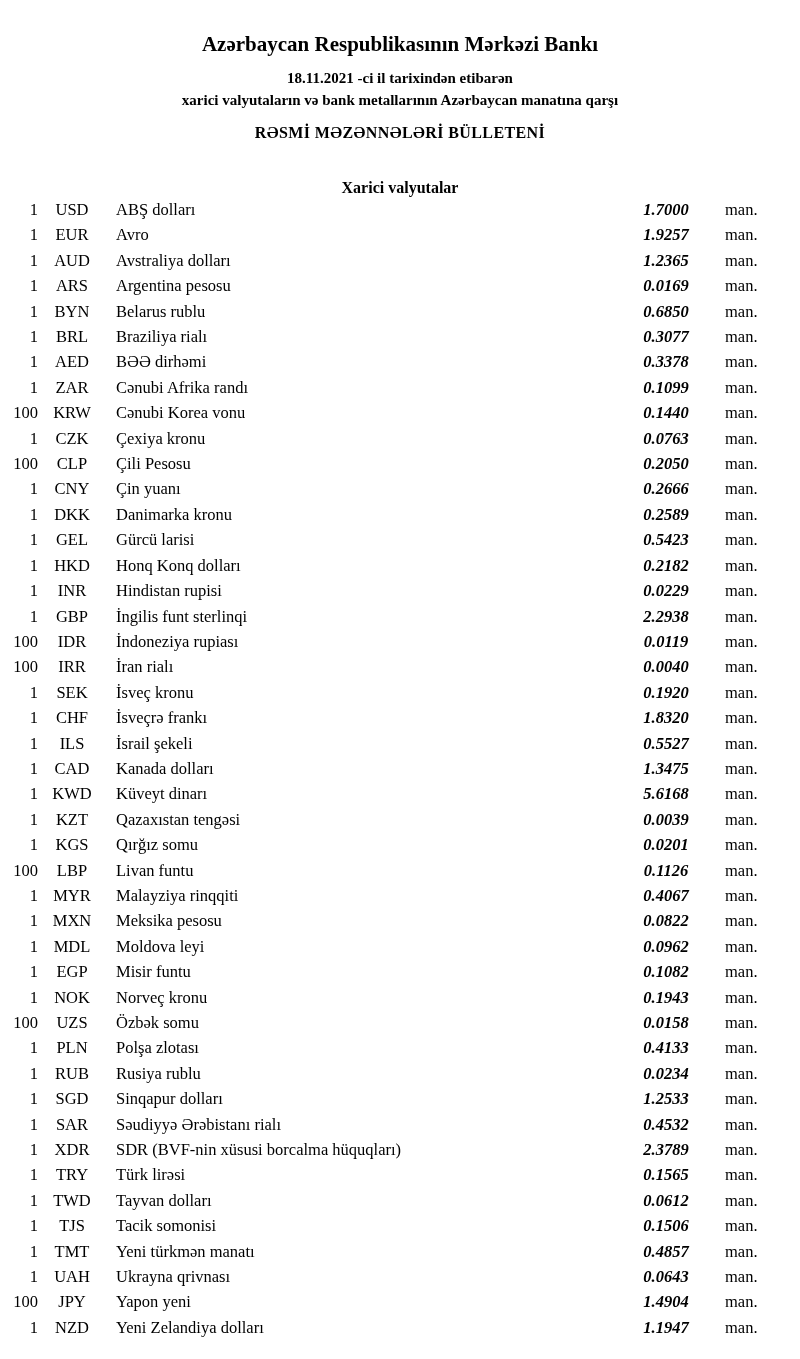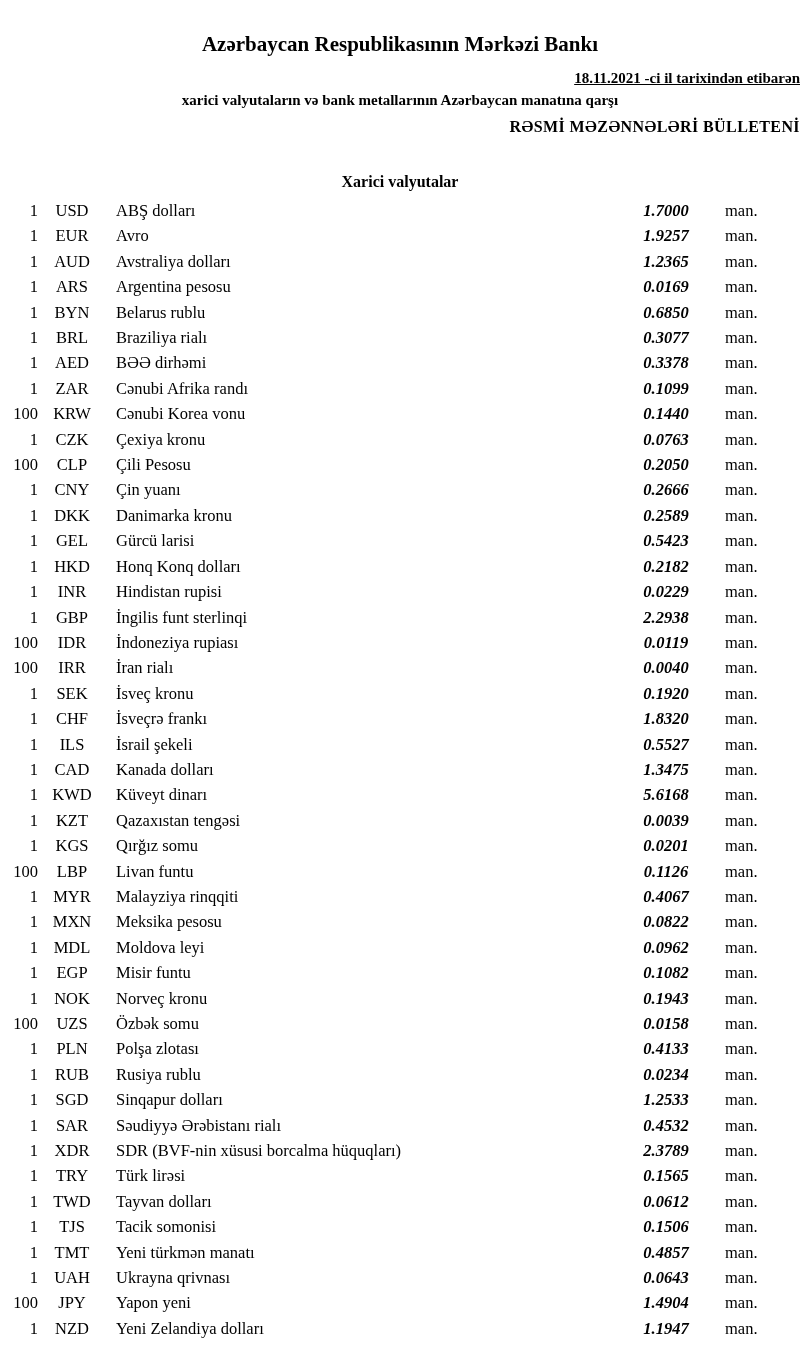--- a/index.html
+++ b/index.html
@@ -12,45 +12,43 @@
   }
   .page { width: 800px; padding: 10px 0 12px 0; }
 
   .title {
     text-align: center;
     font-size: 21px;
     font-weight: bold;
     margin-top: 22px;
   }
   .line-date {
-    text-align: right;
+    text-align: center;
     font-size: 15px;
     font-weight: bold;
     margin-top: 13px;
-    text-decoration: underline;
   }
   .line-sub {
     text-align: center;
     font-size: 15px;
     font-weight: bold;
     margin-top: 5px;
   }
   .line-bulletin {
-    text-align: right;
+    text-align: center;
     font-size: 16px;
     font-weight: bold;
-    margin-top: 9px;
+    margin-top: 15px;
     letter-spacing: 0.4px;
   }
   .section-title {
     text-align: center;
     font-size: 16px;
     font-weight: bold;
     margin-top: 37px;
-    margin-bottom: 7px;
   }
 
   table.rates {
     width: 100%;
     border-collapse: collapse;
     table-layout: fixed;
   }
   td {
     font-size: 16.5px;
     line-height: 25.4px;

